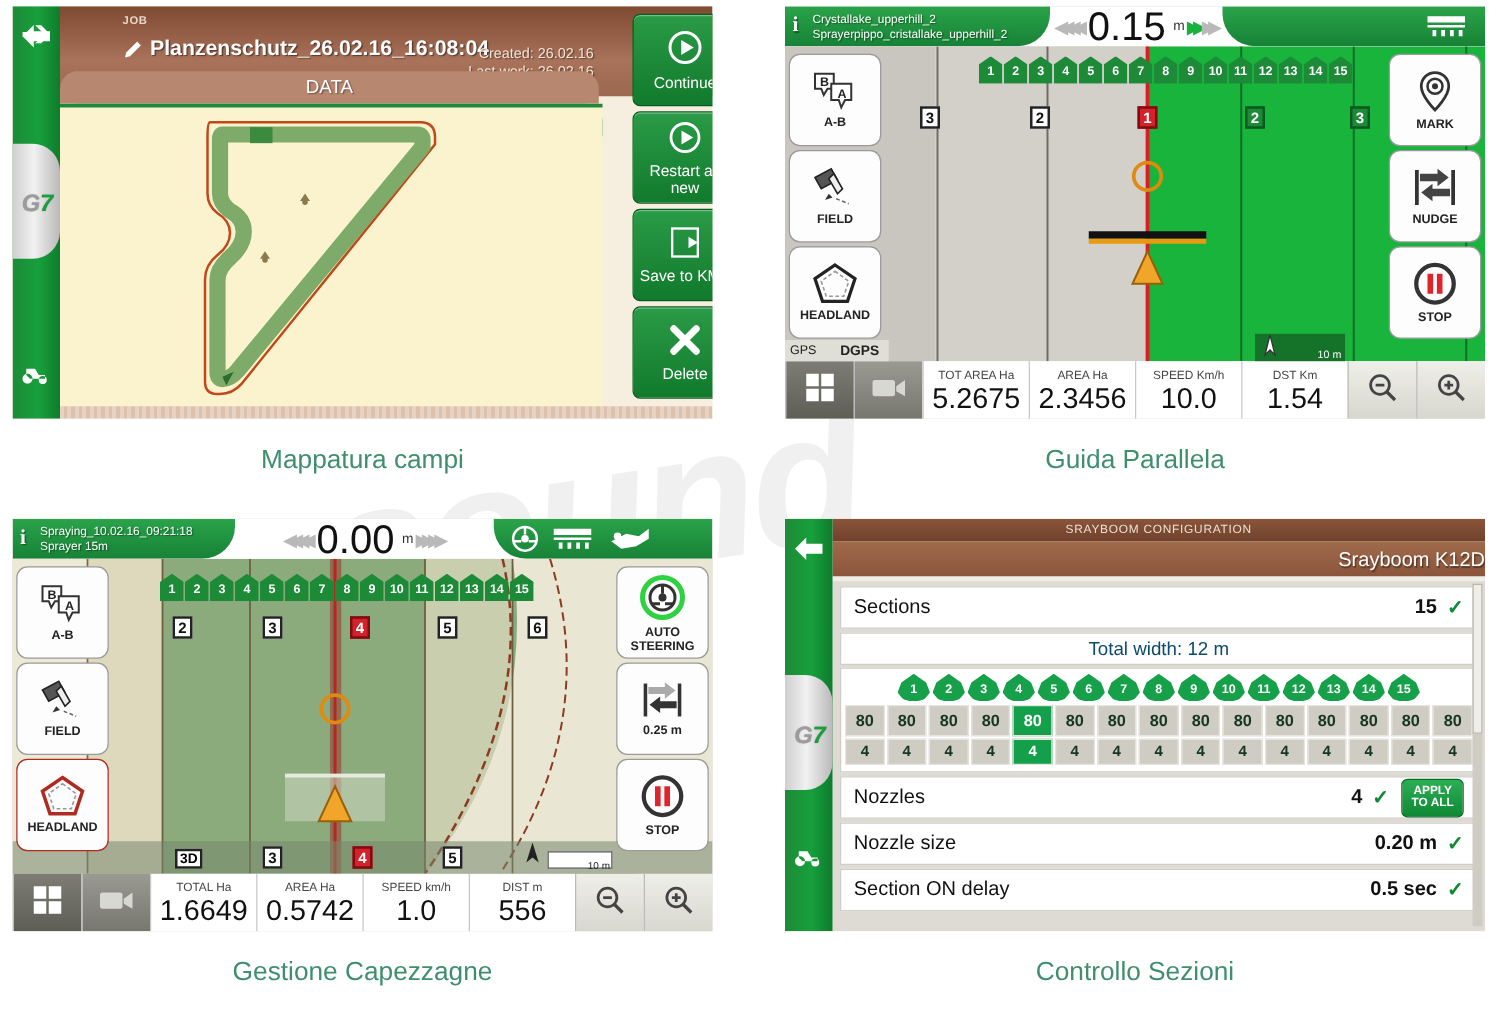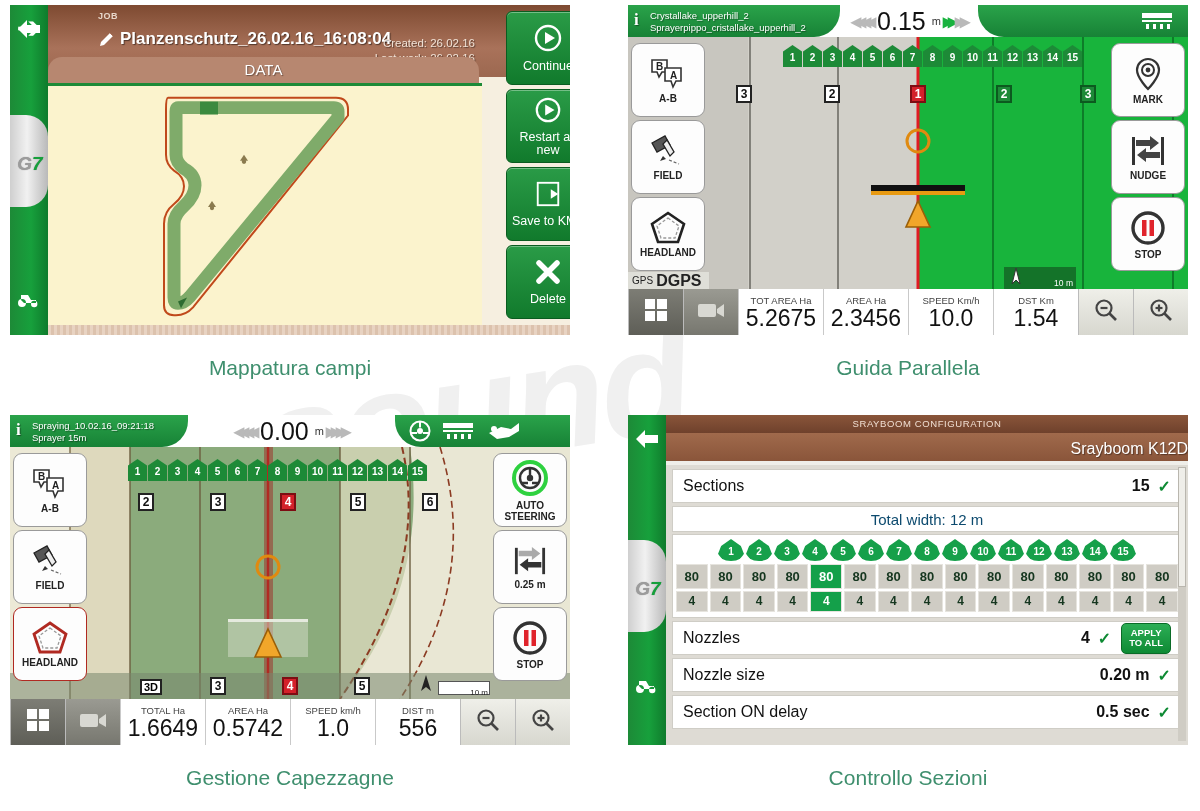--- a/index.html
+++ b/index.html
@@ -121,21 +121,21 @@
     position:absolute; right:0; top:0; height:32px; width:210px;
     background:linear-gradient(180deg,#2aa34a,#178236);
     border-bottom-left-radius:26px;
   }
   .gp .offtrack{
     position:absolute; left:150px; top:0; height:32px; right:150px;
     display:flex; align-items:center; justify-content:center; gap:2px;
   }
   .gp .arw{ font-size:20px; color:#b9b9b9; font-weight:bold; letter-spacing:-5px;}
   .gp .arw.on{ color:#18b23e; }
-  .gp .offnum{ font-size:25px; color:#111; font-weight:normal; padding:0 4px;}
+  .gp .offnum{ font-size:32px; color:#111; font-weight:normal; padding:0 4px;}
   .gp .offunit{ font-size:11px; color:#333; }
 
   .gp .sidebtns{ position:absolute; width:74px; z-index:6; }
   .gp .sbtn{
     width:74px; height:74px; margin-bottom:3px; background:#fdfdfd;
     border:1px solid #9a9a9a; border-radius:9px;
     display:flex; flex-direction:column; align-items:center; justify-content:center;
     font-size:10px; font-weight:bold; color:#222; text-align:center; line-height:11px;
   }
   .gp .statusbar{
@@ -150,21 +150,21 @@
   .gp .readout .rv{ font-size:23px; color:#111; line-height:24px; }
   .gp .sqbtn{
     width:55px; background:linear-gradient(180deg,#efefe9,#d7d7cf);
     border-left:1px solid #bbb; display:flex; align-items:center; justify-content:center;
   }
   .gp .gpsbadge{
     position:absolute; left:0; bottom:46px; height:17px; padding:0 8px 0 4px;
     background:rgba(225,225,218,.92); font-size:10px; color:#222;
     display:flex; align-items:center; gap:3px; z-index:4;
   }
-  .gp .gpsbadge b{ font-size:16px; }
+  .gp .gpsbadge b{ font-size:11px;margin-left:16px; }
   .gp .scalebadge{
     position:absolute; right:112px; bottom:46px; height:22px; width:72px;
     background:rgba(20,90,35,.72); z-index:4; display:flex; align-items:flex-end;
     justify-content:flex-end; padding:0 3px 1px 0;
     font-size:8.5px; color:#fff;
   }
 
   
   .boomrow{ position:absolute; display:flex; gap:1px; z-index:4; }
   .boomchip{

